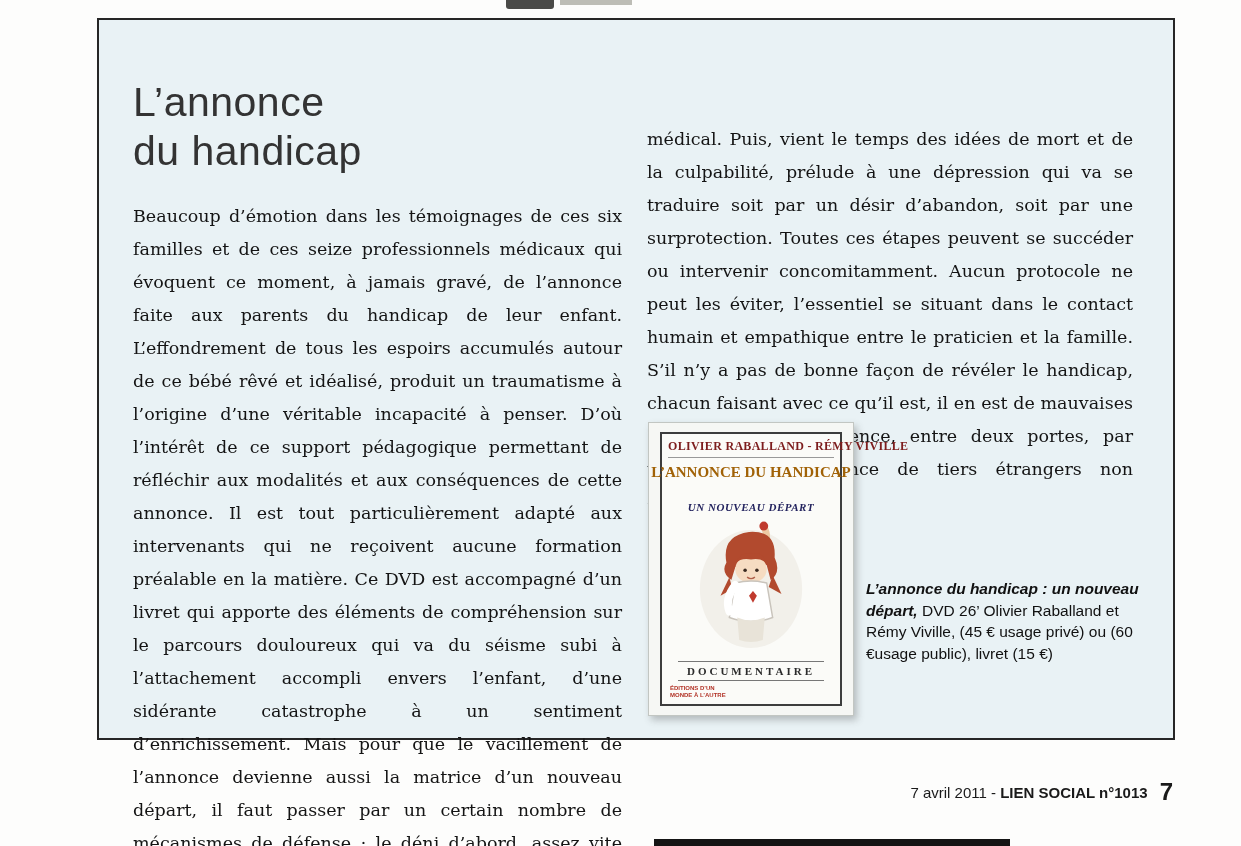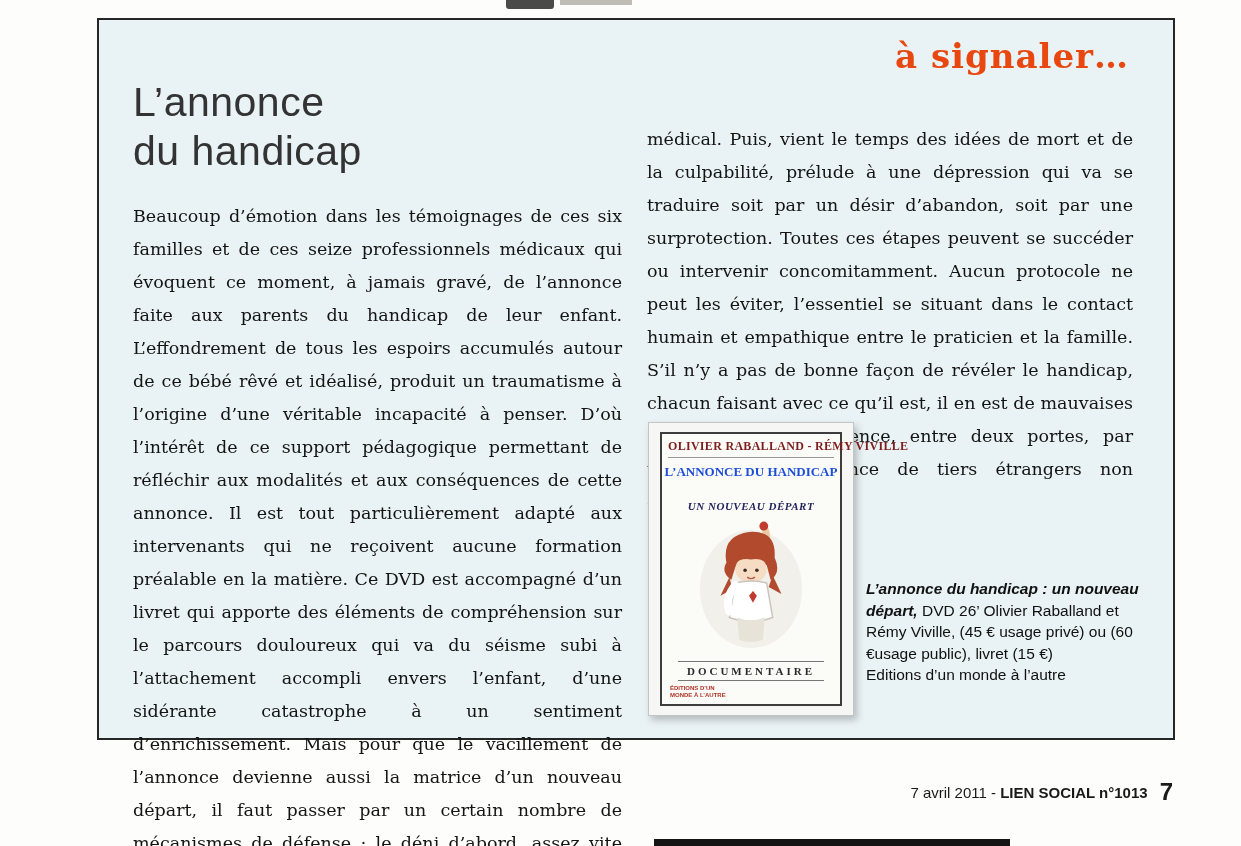--- a/index.html
+++ b/index.html
@@ -40,22 +40,22 @@
     width:100%; height:100%; background:#fbfbf8; border:2px solid #3d3d3d;
     box-sizing:border-box; display:flex; flex-direction:column; align-items:center;
     padding:5px 6px 4px;
   }
   .dvd-authors {
     width:100%; text-align:center; padding-bottom:3px; border-bottom:1px solid #999;
     font-family:"Liberation Serif", serif; font-size:12px; font-weight:700;
     color:#7d1d1d; letter-spacing:0.3px; white-space:nowrap;
   }
   .dvd-title {
-    margin-top:6px; font-family:"Liberation Serif", serif; font-size:13px;
-    font-weight:700; color:#1d4ed8; text-align:center; white-space:nowrap;
+    margin-top:6px; font-family:"Liberation Serif", serif; font-size:15px;
+    font-weight:700; color:#a16207; text-align:center; white-space:nowrap;
   }
   .dvd-subtitle {
     margin-top:20px; font-family:"Liberation Serif", serif; font-size:11px;
     font-style:italic; font-weight:700; color:#23235e; letter-spacing:0.5px;
   }
   .dvd-illustration { flex:1; width:100%; display:flex; align-items:center; justify-content:center; }
   .dvd-genre {
     width:88%; text-align:center; font-family:"Liberation Serif", serif;
     font-size:11px; font-weight:700; letter-spacing:3px; color:#2b2b2b;
     border-top:1px solid #777; border-bottom:1px solid #777; padding:3px 0;
@@ -87,21 +87,20 @@
 </head>
 <body>
 
 <div class="page">
 
   <div class="artifact-top1"></div>
   <div class="artifact-top2"></div>
 
   <div class="content-box">
 
-    <div class="section-header">à signaler…</div>
 
     <h1 class="article-title"><span>L’annonce</span><br><span>du handicap</span></h1>
 
     <div class="body-text col-left">Beaucoup d’émotion dans les témoignages de ces six familles et de ces seize professionnels médicaux qui évoquent ce moment, à jamais gravé, de l’annonce faite aux parents du handicap de leur enfant. L’effondrement de tous les espoirs accumulés autour de ce bébé rêvé et idéalisé, produit un traumatisme à l’origine d’une véritable incapacité à penser. D’où l’intérêt de ce support pédagogique permettant de réfléchir aux modalités et aux conséquences de cette annonce. Il est tout particulièrement adapté aux intervenants qui ne reçoivent aucune formation préalable en la matière. Ce DVD est accompagné d’un livret qui apporte des éléments de compréhension sur le parcours douloureux qui va du séisme subi à l’attachement accompli envers l’enfant, d’une sidérante catastrophe à un sentiment d’enrichissement. Mais pour que le vacillement de l’annonce devienne aussi la matrice d’un nouveau départ, il faut passer par un certain nombre de mécanismes de défense : le déni d’abord, assez vite suivi par la colère, la révolte et l’agressivité envers le corps</div>
 
     <div class="body-text col-right">médical. Puis, vient le temps des idées de mort et de la culpabilité, prélude à une dépression qui va se traduire soit par un désir d’abandon, soit par une surprotection. Toutes ces étapes peuvent se succéder ou intervenir concomitamment. Aucun protocole ne peut les éviter, l’essentiel se situant dans le contact humain et empathique entre le praticien et la famille. S’il n’y a pas de bonne façon de révéler le handicap, chacun faisant avec ce qu’il est, il en est de mauvaises : le faire dans l’urgence, entre deux portes, par téléphone, en présence de tiers étrangers non concernés… À tout</div>
 
 
     <div class="dvd">
       <div class="dvd-cover-inner">
@@ -127,21 +126,20 @@
             <path d="M46 101 Q60 107 74 101 L72 124 Q60 128 48 124 Z" fill="#e8e3d8"></path>
           </svg>
         </div>
         <div class="dvd-genre">DOCUMENTAIRE</div>
         <div class="dvd-publisher">ÉDITIONS D’UN MONDE À L’AUTRE</div>
       </div>
     </div>
 
     <div class="caption">
       <span class="caption-bold">L’annonce du handicap : un nouveau départ,</span><span class="caption-line"> DVD 26’ Olivier Raballand et Rémy Viville, (45 € usage privé) ou (60 €usage public), livret (15 €)</span>
-      <div class="caption-line">Editions d’un monde à l’autre</div>
     </div>
 
   </div>
 
   <div class="footer">
     <span class="footer-date">7 avril 2011 - </span><span class="footer-mag">LIEN SOCIAL n°1013</span><span class="footer-page">7</span>
   </div>
 
   <div class="artifact-bottom"></div>
 

